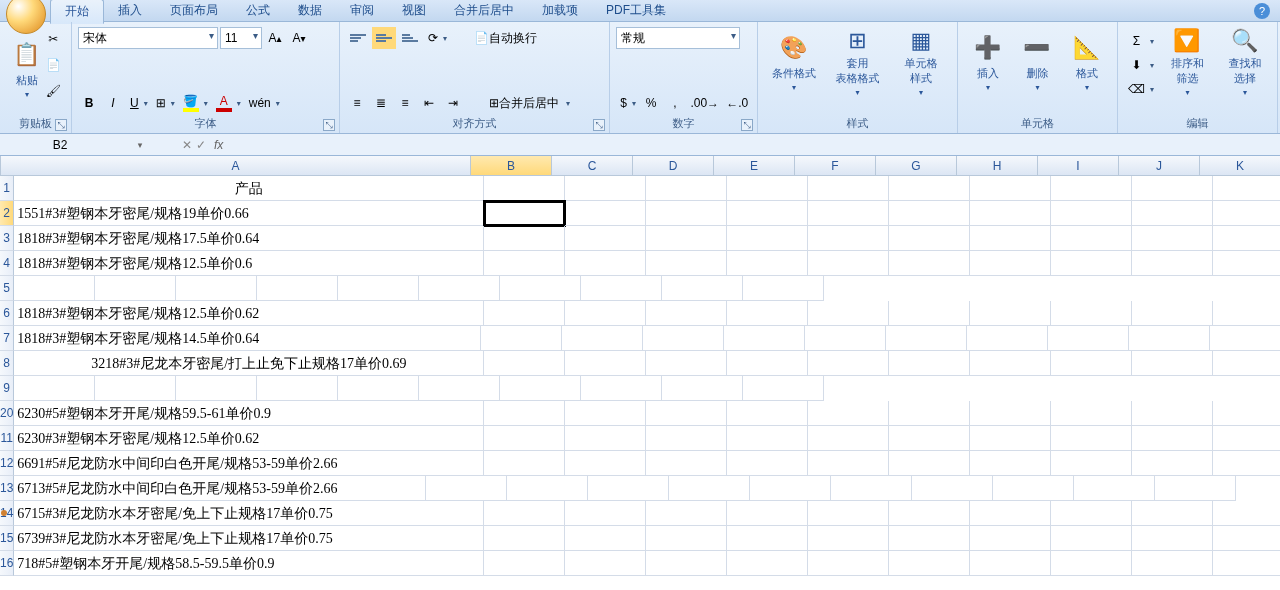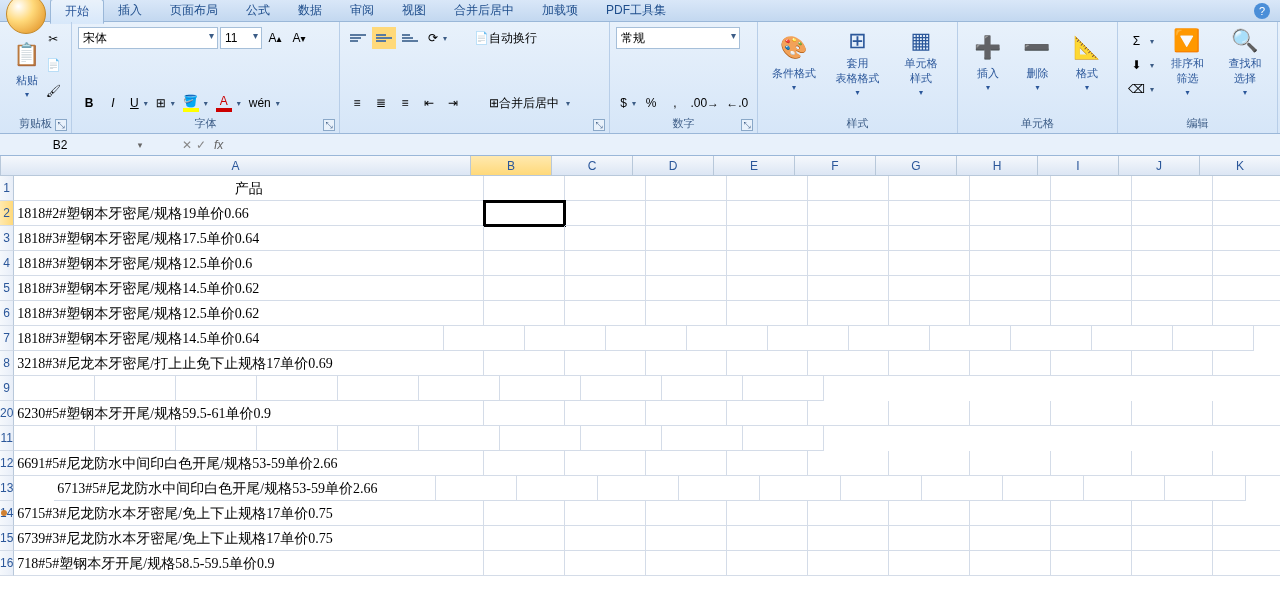--- a/index.html
+++ b/index.html
@@ -142,20 +142,21 @@
     </div>
     <div class="row" style="margin-top:18px">
       <div class="btn">≡</div>
       <div class="btn">≣</div>
       <div class="btn">≡</div>
       <div class="btn">⇤</div>
       <div class="btn">⇥</div>
       <div style="width:14px"></div>
       <div class="btn drop" style="width:auto;padding:0 12px 0 6px">⊞ <span>合并后居中</span></div>
     </div>
+    <div class="glabel">对齐方式</div>
     <div class="dlg">⤡</div>
   </div>
 
   <div class="grp" style="width:148px">
     <div class="row">
         <div class="dwrap"><input class="ddl" style="width: 124px;" value="常规"></div>
       </div>
     <div class="row" style="margin-top:18px">
       <div class="btn drop">$</div>
       <div class="btn">%</div>
@@ -268,21 +269,21 @@
           <div class="cell" style="width: 81px;"></div>
           <div class="cell" style="width: 81px;"></div>
           <div class="cell" style="width: 81px;"></div>
           <div class="cell" style="width: 81px;"></div>
           <div class="cell" style="width: 81px;"></div>
           <div class="cell" style="width: 81px;"></div>
           <div class="cell" style="width: 81px;"></div>
           <div class="cell" style="width: 81px;"></div>
         </div>
         <div class="crow">
-          <div class="cell" style="width: 470px;">1818#2#塑钢本牙密尾/规格19单价0.66</div>
+          <div class="cell" style="width: 470px;">1551#3#塑钢本牙密尾/规格19单价0.66</div>
           <div class="cell active" style="width: 81px;"></div>
           <div class="cell" style="width: 81px;"></div>
           <div class="cell" style="width: 81px;"></div>
           <div class="cell" style="width: 81px;"></div>
           <div class="cell" style="width: 81px;"></div>
           <div class="cell" style="width: 81px;"></div>
           <div class="cell" style="width: 81px;"></div>
           <div class="cell" style="width: 81px;"></div>
           <div class="cell" style="width: 81px;"></div>
           <div class="cell" style="width: 81px;"></div>
@@ -307,21 +308,20 @@
           <div class="cell" style="width: 81px;"></div>
           <div class="cell" style="width: 81px;"></div>
           <div class="cell" style="width: 81px;"></div>
           <div class="cell" style="width: 81px;"></div>
           <div class="cell" style="width: 81px;"></div>
           <div class="cell" style="width: 81px;"></div>
           <div class="cell" style="width: 81px;"></div>
           <div class="cell" style="width: 81px;"></div>
         </div>
         <div class="crow">
-          <div class="cell" style="width: 470px;">1818#3#塑钢本牙密尾/规格14.5单价0.62</div>
           <div class="cell" style="width: 81px;"></div>
           <div class="cell" style="width: 81px;"></div>
           <div class="cell" style="width: 81px;"></div>
           <div class="cell" style="width: 81px;"></div>
           <div class="cell" style="width: 81px;"></div>
           <div class="cell" style="width: 81px;"></div>
           <div class="cell" style="width: 81px;"></div>
           <div class="cell" style="width: 81px;"></div>
           <div class="cell" style="width: 81px;"></div>
           <div class="cell" style="width: 81px;"></div>
@@ -333,34 +333,34 @@
           <div class="cell" style="width: 81px;"></div>
           <div class="cell" style="width: 81px;"></div>
           <div class="cell" style="width: 81px;"></div>
           <div class="cell" style="width: 81px;"></div>
           <div class="cell" style="width: 81px;"></div>
           <div class="cell" style="width: 81px;"></div>
           <div class="cell" style="width: 81px;"></div>
           <div class="cell" style="width: 81px;"></div>
         </div>
         <div class="crow">
-          <div class="cell" style="width: 430px;">1818#3#塑钢本牙密尾/规格14.5单价0.64</div>
-          <div class="cell" style="width: 81px;"></div>
-          <div class="cell" style="width: 81px;"></div>
-          <div class="cell" style="width: 81px;"></div>
-          <div class="cell" style="width: 81px;"></div>
-          <div class="cell" style="width: 81px;"></div>
-          <div class="cell" style="width: 81px;"></div>
-          <div class="cell" style="width: 81px;"></div>
-          <div class="cell" style="width: 81px;"></div>
-          <div class="cell" style="width: 81px;"></div>
-          <div class="cell" style="width: 81px;"></div>
-        </div>
-        <div class="crow">
-          <div class="cell" style="width: 470px;">3218#3#尼龙本牙密尾/打上止免下止规格17单价0.69</div>
+          <div class="cell" style="width: 467px;">1818#3#塑钢本牙密尾/规格14.5单价0.64</div>
+          <div class="cell" style="width: 81px;"></div>
+          <div class="cell" style="width: 81px;"></div>
+          <div class="cell" style="width: 81px;"></div>
+          <div class="cell" style="width: 81px;"></div>
+          <div class="cell" style="width: 81px;"></div>
+          <div class="cell" style="width: 81px;"></div>
+          <div class="cell" style="width: 81px;"></div>
+          <div class="cell" style="width: 81px;"></div>
+          <div class="cell" style="width: 81px;"></div>
+          <div class="cell" style="width: 81px;"></div>
+        </div>
+        <div class="crow">
+          <div class="cell" style="width: 470px; text-align: center;">3218#3#尼龙本牙密尾/打上止免下止规格17单价0.69</div>
           <div class="cell" style="width: 81px;"></div>
           <div class="cell" style="width: 81px;"></div>
           <div class="cell" style="width: 81px;"></div>
           <div class="cell" style="width: 81px;"></div>
           <div class="cell" style="width: 81px;"></div>
           <div class="cell" style="width: 81px;"></div>
           <div class="cell" style="width: 81px;"></div>
           <div class="cell" style="width: 81px;"></div>
           <div class="cell" style="width: 81px;"></div>
           <div class="cell" style="width: 81px;"></div>
@@ -384,20 +384,21 @@
           <div class="cell" style="width: 81px;"></div>
           <div class="cell" style="width: 81px;"></div>
           <div class="cell" style="width: 81px;"></div>
           <div class="cell" style="width: 81px;"></div>
           <div class="cell" style="width: 81px;"></div>
           <div class="cell" style="width: 81px;"></div>
           <div class="cell" style="width: 81px;"></div>
           <div class="cell" style="width: 81px;"></div>
         </div>
         <div class="crow">
+          <div class="cell" style="width: 470px;">6230#3#塑钢本牙密尾/规格12.5单价0.62</div>
           <div class="cell" style="width: 81px;"></div>
           <div class="cell" style="width: 81px;"></div>
           <div class="cell" style="width: 81px;"></div>
           <div class="cell" style="width: 81px;"></div>
           <div class="cell" style="width: 81px;"></div>
           <div class="cell" style="width: 81px;"></div>
           <div class="cell" style="width: 81px;"></div>
           <div class="cell" style="width: 81px;"></div>
           <div class="cell" style="width: 81px;"></div>
           <div class="cell" style="width: 81px;"></div>
@@ -409,21 +410,21 @@
           <div class="cell" style="width: 81px;"></div>
           <div class="cell" style="width: 81px;"></div>
           <div class="cell" style="width: 81px;"></div>
           <div class="cell" style="width: 81px;"></div>
           <div class="cell" style="width: 81px;"></div>
           <div class="cell" style="width: 81px;"></div>
           <div class="cell" style="width: 81px;"></div>
           <div class="cell" style="width: 81px;"></div>
         </div>
         <div class="crow">
-          <div class="cell" style="width: 382px; margin-left: 40px;">6713#5#尼龙防水中间印白色开尾/规格53-59单价2.66</div>
+          <div class="cell" style="width: 412px;">6713#5#尼龙防水中间印白色开尾/规格53-59单价2.66</div>
           <div class="cell" style="width: 81px;"></div>
           <div class="cell" style="width: 81px;"></div>
           <div class="cell" style="width: 81px;"></div>
           <div class="cell" style="width: 81px;"></div>
           <div class="cell" style="width: 81px;"></div>
           <div class="cell" style="width: 81px;"></div>
           <div class="cell" style="width: 81px;"></div>
           <div class="cell" style="width: 81px;"></div>
           <div class="cell" style="width: 81px;"></div>
           <div class="cell" style="width: 81px;"></div>

